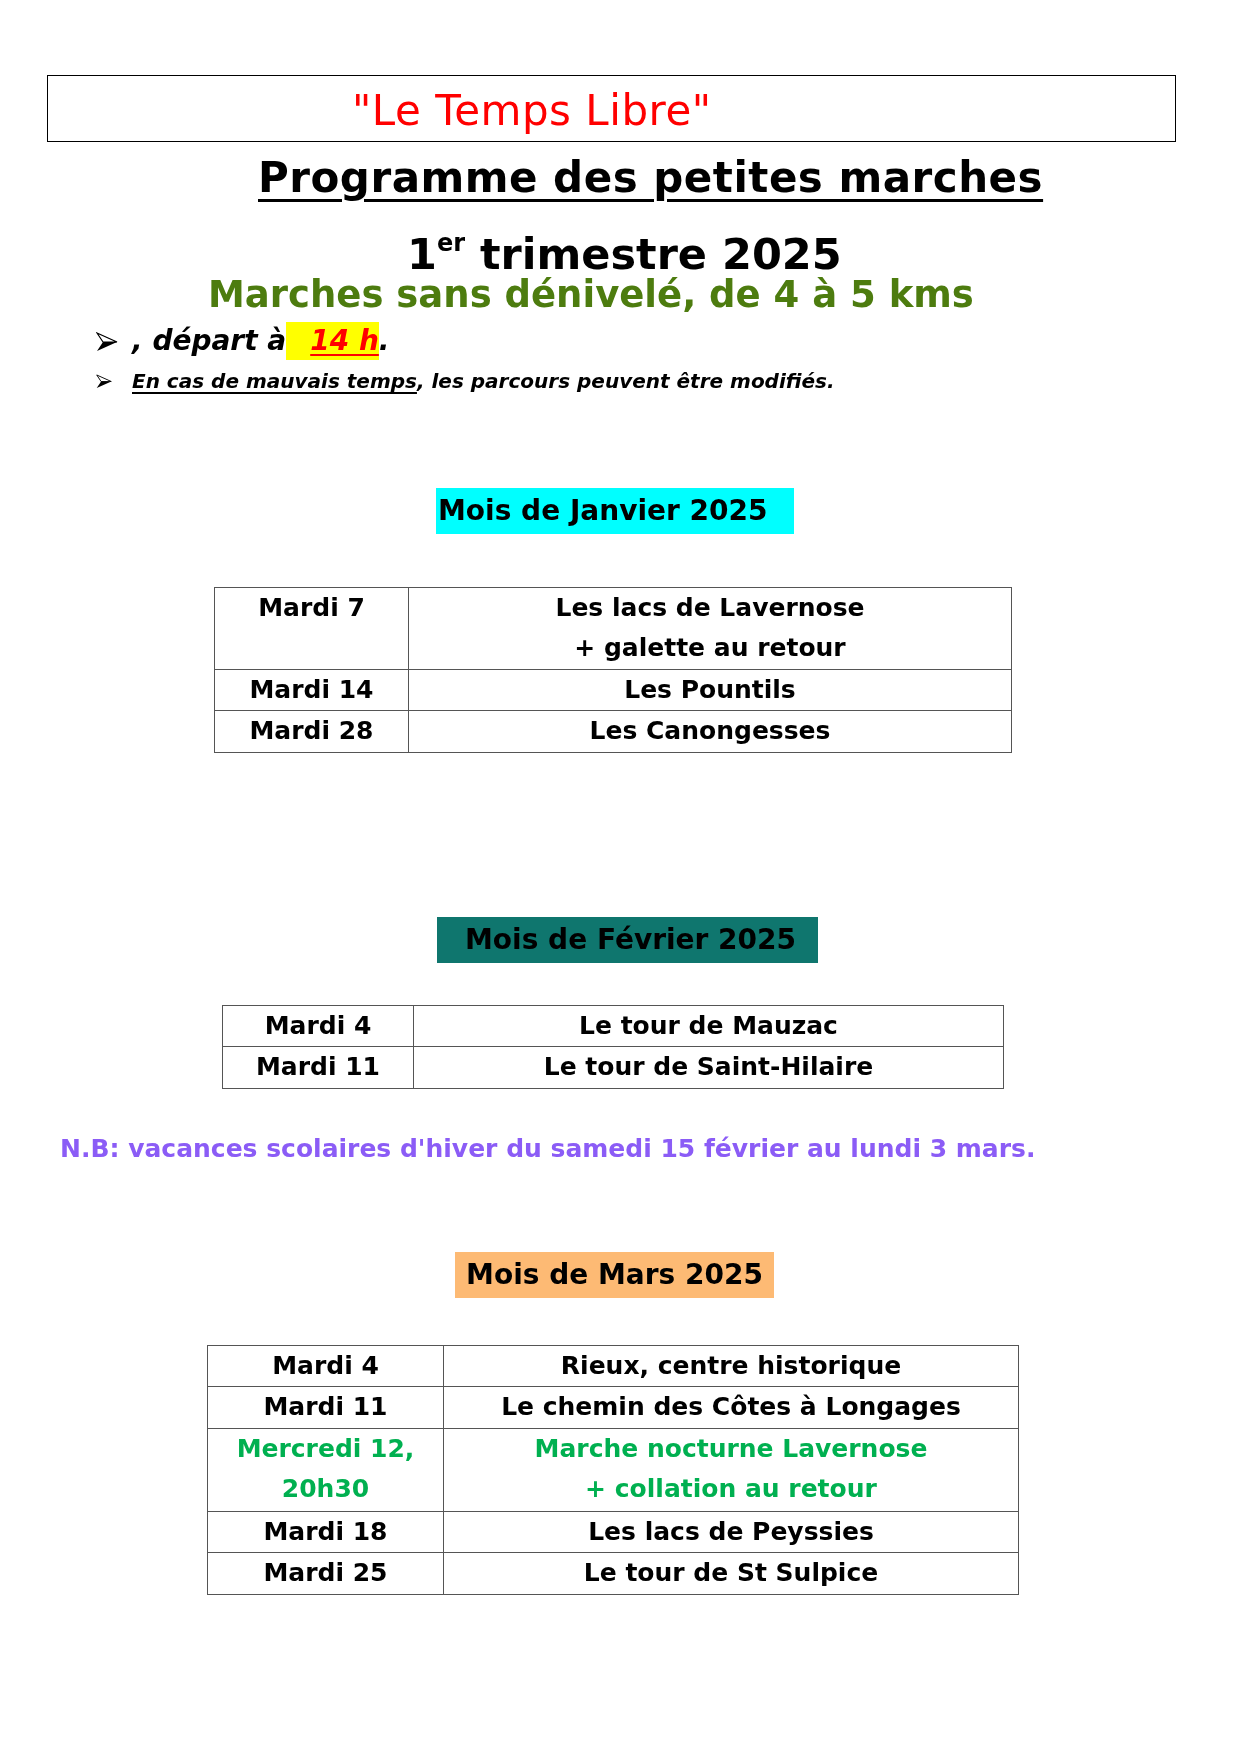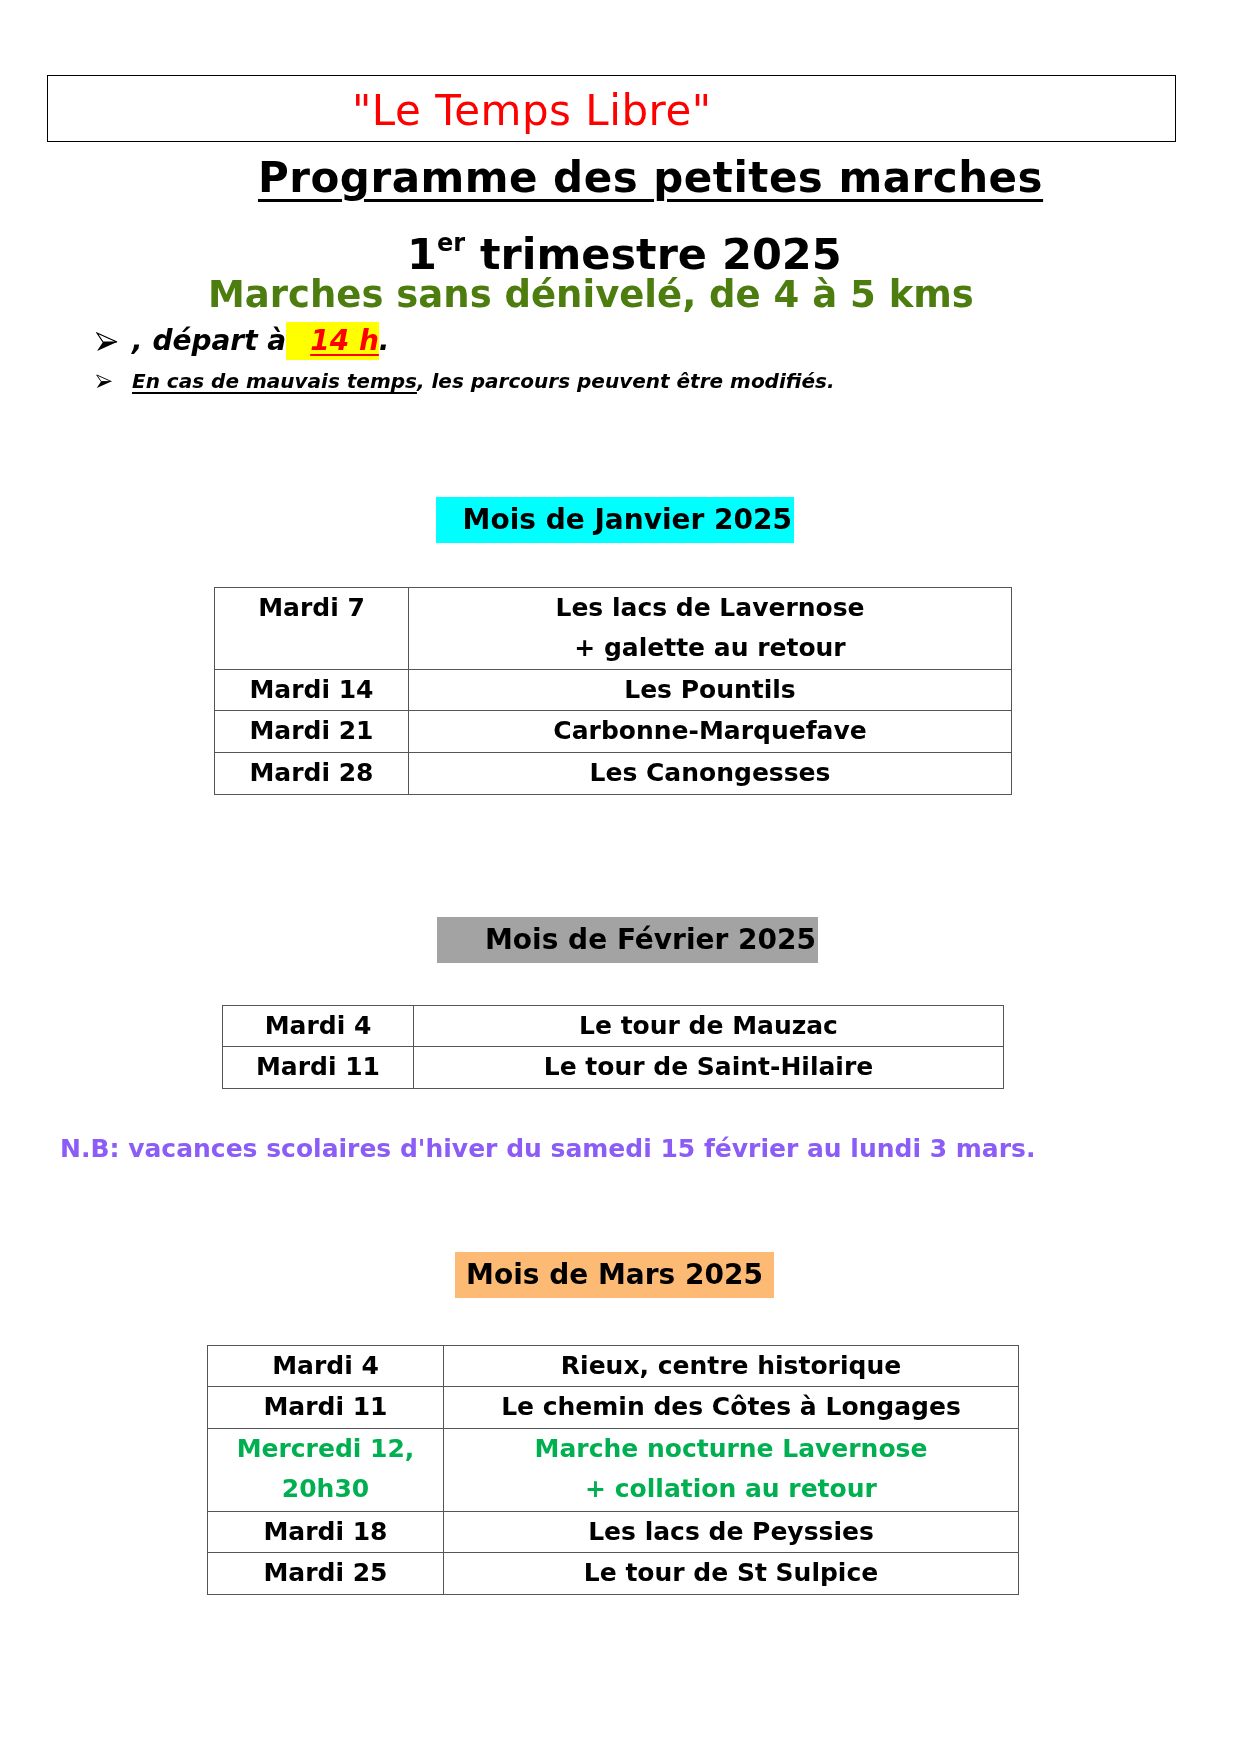--- a/index.html
+++ b/index.html
@@ -59,51 +59,47 @@
   <span class="bullet-arrow" style="width:16px;margin-right:20px">
     <svg width="16" height="15" viewBox="0 0 22 20" style="position:relative;top:1px">
         <path d="M1 1 L21 10 L1 19 L7 10 Z" fill="#000"></path>
         <path d="M1 1 L21 10 L7 10 Z" fill="#fff" stroke="#000" stroke-width="1.2"></path>
       </svg>
   </span>
   <span class="ul">En cas de mauvais temps</span>
     <span>, les parcours peuvent être modifiés.</span>
 </div>
 
-<div class="abs month-label" style="left:436px;top:488px;width:354px;text-align:right;background:#00ffff;margin-top:9px;">Mois de Janvier 2025</div>
+<div class="abs month-label" style="left:436px;top:488px;width:354px;text-align:left;background:#00ffff;">Mois de Janvier 2025</div>
 
 <table class="sched" style="left:214px;top:587px;width:798px;">
   <colgroup>
       <col style="width:194px">
       <col>
     </colgroup>
   <tbody>
       <tr style="height:82px">
     <td>Mardi 7</td>
     <td>
           <div>Les lacs de Lavernose</div>
           <div>+ galette au retour</div>
         </td>
   </tr>
   <tr style="height:41px">
     <td>Mardi 14</td>
     <td>Les Pountils</td>
   </tr>
   <tr style="height:42px">
-    <td>Mardi 21</td>
-    <td>Carbonne-Marquefave</td>
-  </tr>
-  <tr style="height:42px">
     <td>Mardi 28</td>
     <td>Les Canongesses</td>
   </tr>
 </tbody>
   </table>
 
-<div class="abs month-label" style="left:437px;top:917px;width:351px;text-align:right;background:#a3a3a3;padding-left:28px;">Mois de Février 2025</div>
+<div class="abs month-label" style="left:437px;top:917px;width:351px;text-align:left;background:#0f766e;padding-left:28px;">Mois de Février 2025</div>
 
 <table class="sched" style="left:222px;top:1005px;width:782px;">
   <colgroup>
       <col style="width:191px">
       <col>
     </colgroup>
   <tbody>
       <tr style="height:41px">
     <td>Mardi 4</td>
     <td>Le tour de Mauzac</td>

